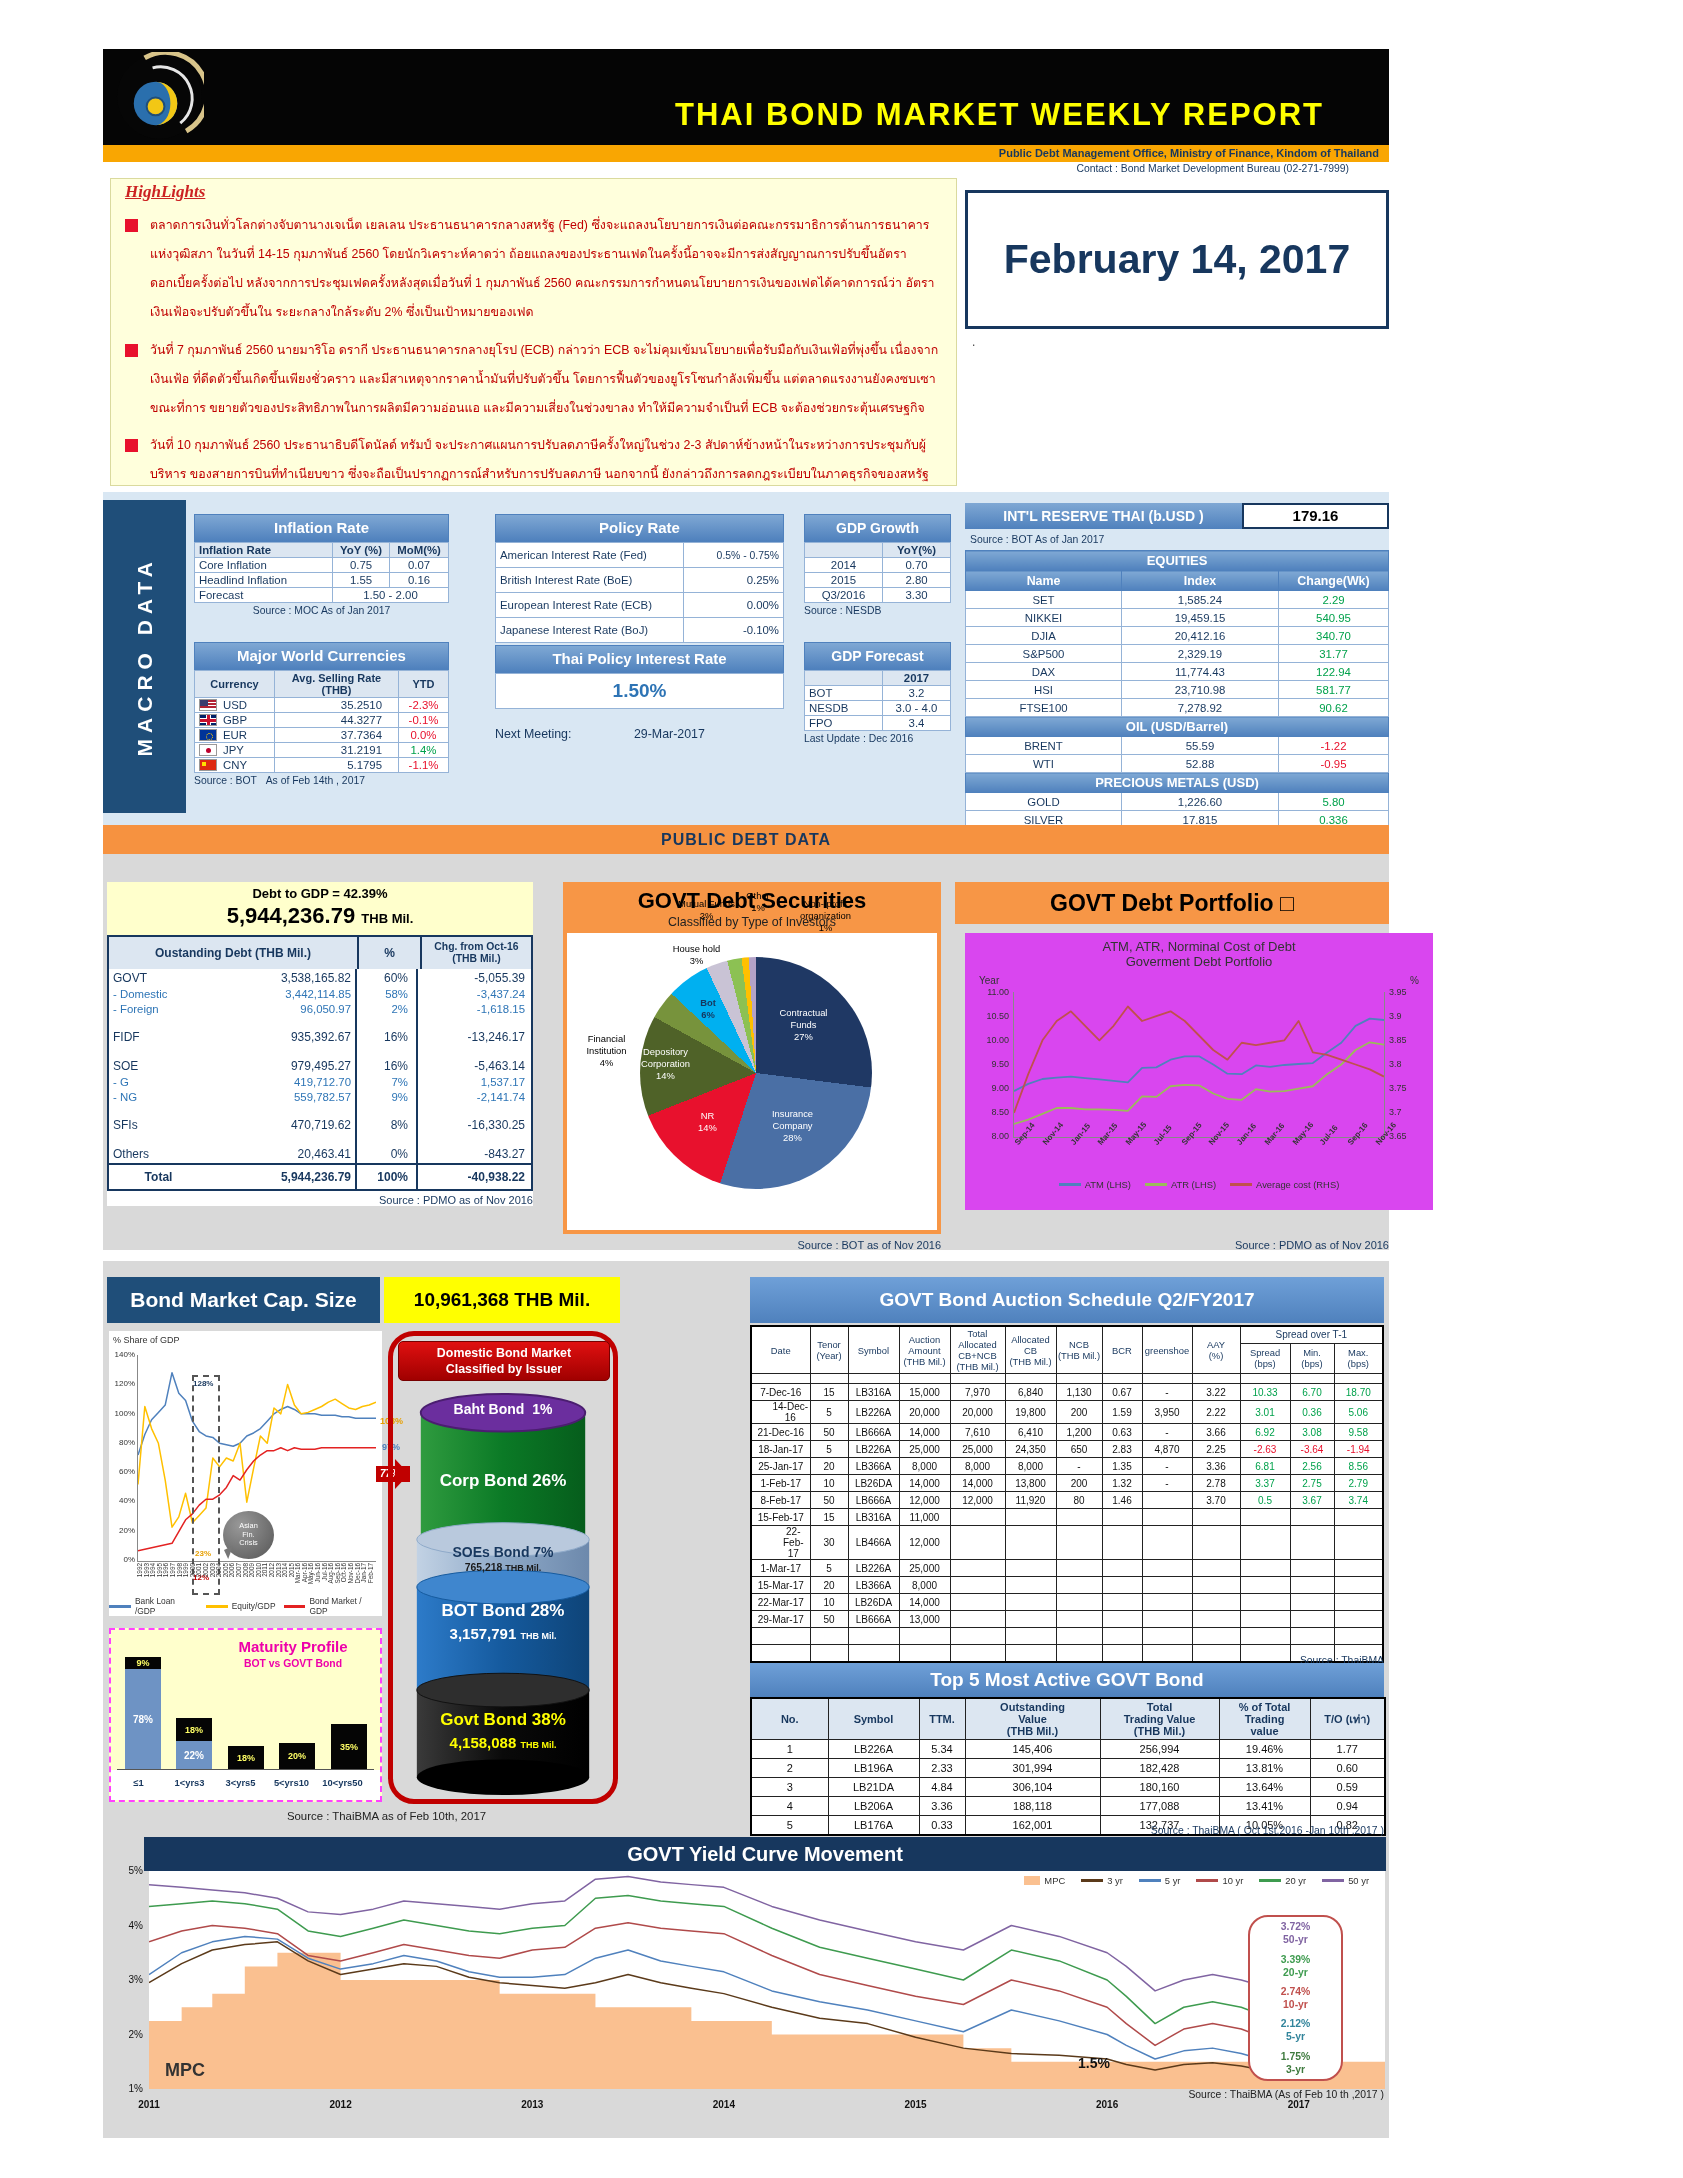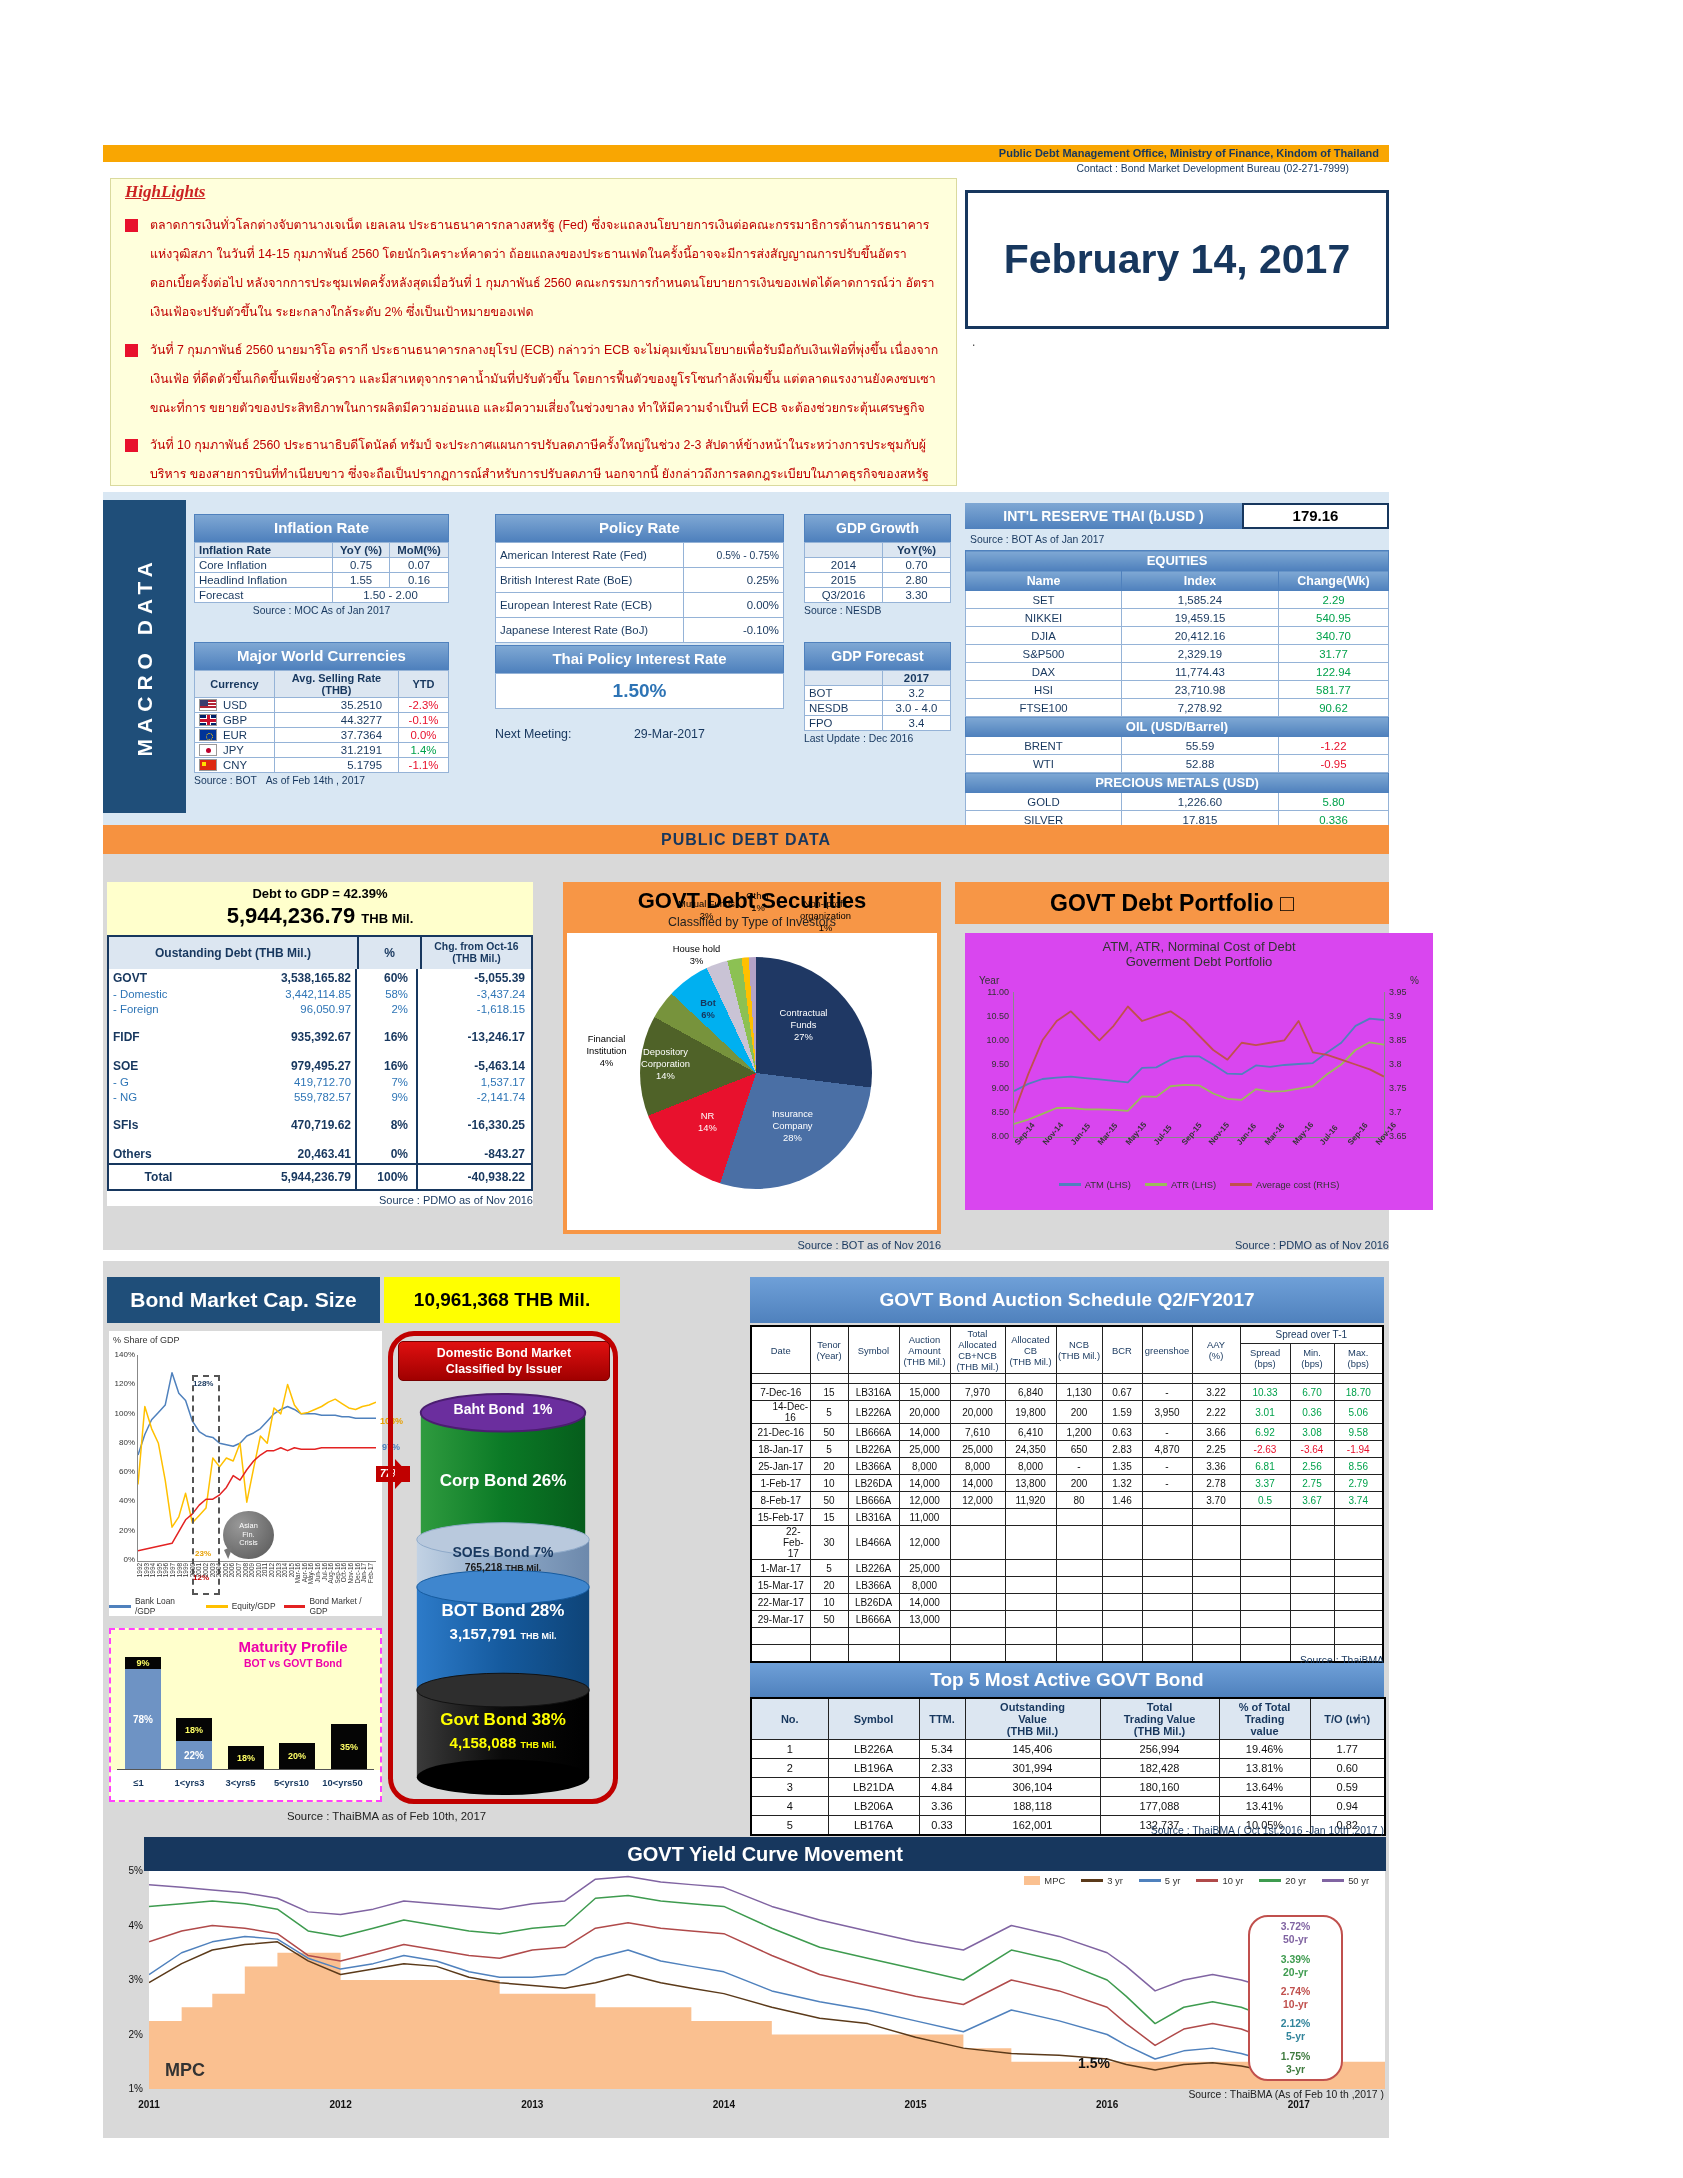--- a/index.html
+++ b/index.html
@@ -70,21 +70,21 @@
   .pdh .c1{width:248px;border-right:2px solid #17375E;align-self:stretch;display:flex;align-items:center;justify-content:center;}
   .pdh .c2{width:61px;border-right:2px solid #17375E;align-self:stretch;display:flex;align-items:center;justify-content:center;}
   .pdh .c3{flex:1;white-space:pre-line;font-size:10.4px;line-height:1.2;}
   .pdbody{font-size:12px;color:#17375E;}
   .pdr{display:flex;align-items:center;}
   .pdr .c1{width:248px;display:flex;border-right:2px solid #17375E;align-self:stretch;align-items:center;padding:0 4px 0 4px;box-sizing:border-box;}
   .pdr .c1 .l{width:91px;}
   .pdr .c1 .v{flex:1;text-align:right;}
   .pdr .c2{width:61px;text-align:right;padding-right:8px;border-right:2px solid #17375E;align-self:stretch;line-height:inherit;box-sizing:border-box;}
   .pdr .c3{flex:1;text-align:right;padding-right:6px;}
-  .pdr.main{font-weight:bold;height:18px;line-height:18px;}
+  .pdr.main{font-weight:normal;height:18px;line-height:18px;}
   .pdr.sub{color:#2E75B6;height:15px;line-height:15px;font-size:11.4px;}
   .pdr.gap{height:11px;}
   .pdr.total{font-weight:bold;height:24px;line-height:24px;border-top:2px solid #17375E;}
   .pd-src{text-align:right;font-size:11px;color:#17375E;margin-top:3px;}
   
   .pie-panel{left:563px;top:882px;width:378px;height:352px;background:#fff;border:4px solid #F79646;box-sizing:border-box;}
   .pie-head{background:#F79646;text-align:center;padding:2px 0 4px;}
   .pie-head .t{font-size:22px;font-weight:bold;color:#000;}
   .pie-head .s{font-size:12.4px;color:#222;margin-top:1px;}
   .pie{position:absolute;left:73px;top:71px;width:232px;height:232px;border-radius:50%;}
@@ -198,20 +198,31 @@
   .yc-note{position:absolute;left:929px;bottom:18px;font-size:14px;font-weight:bold;color:#111;}
   .yc-years{left:149px;top:2099px;width:1236px;height:16px;position:absolute;}
   .yc-years span{position:absolute;font-size:10px;font-weight:bold;color:#111;transform:translateX(-50%);}
   .yc-src{left:1119px;top:2089px;width:265px;text-align:right;font-size:10.4px;color:#222;}
 </style>
 </head>
 <body>
 
 <div id="page">
 
+  <div class="abs hdr">
+    <svg width="89" height="89" style="position:absolute;left:12px;top:3px" viewBox="0 0 90 90">
+      <circle cx="45" cy="45" r="43" fill="#060606"></circle>
+      <path d="M30 6 A42 42 0 0 1 72 80" fill="none" stroke="#D8C48A" stroke-width="5"></path>
+      <path d="M38 16 A32 32 0 0 1 66 72" fill="none" stroke="#E6E6E6" stroke-width="3"></path>
+      <circle cx="41" cy="52" r="22" fill="#2A6FAD"></circle>
+      <path d="M41 30 a22 22 0 0 1 0 44 a15 22 0 0 0 0 -44" fill="#F2C715"></path>
+      <circle cx="41" cy="55" r="9" fill="#F2C715" stroke="#1F4E79" stroke-width="2"></circle>
+    </svg>
+    <div class="hdr-title">THAI  BOND  MARKET  WEEKLY  REPORT</div>
+  </div>
   <div class="abs strip-org">Public Debt Management Office, Ministry of Finance, Kindom of Thailand</div>
   <div class="abs strip-contact">Contact : Bond Market Development Bureau  (02-271-7999)</div>
 
   <div class="abs hl-box">
     <div class="hl-title">HighLights</div>
     <div class="hl-list" id="hl-list">
         <div class="hl-item">ตลาดการเงินทั่วโลกต่างจับตานางเจเน็ต เยลเลน ประธานธนาคารกลางสหรัฐ (Fed) ซึ่งจะแถลงนโยบายการเงินต่อคณะกรรมาธิการด้านการธนาคารแห่งวุฒิสภา ในวันที่ 14-15 กุมภาพันธ์ 2560 โดยนักวิเคราะห์คาดว่า ถ้อยแถลงของประธานเฟดในครั้งนี้อาจจะมีการส่งสัญญาณการปรับขึ้นอัตราดอกเบี้ยครั้งต่อไป หลังจากการประชุมเฟดครั้งหลังสุดเมื่อวันที่ 1 กุมภาพันธ์ 2560 คณะกรรมการกำหนดนโยบายการเงินของเฟดได้คาดการณ์ว่า อัตราเงินเฟ้อจะปรับตัวขึ้นใน ระยะกลางใกล้ระดับ 2% ซึ่งเป็นเป้าหมายของเฟด</div>
         <div class="hl-item">วันที่ 7 กุมภาพันธ์ 2560 นายมาริโอ ดรากี ประธานธนาคารกลางยุโรป (ECB) กล่าวว่า ECB จะไม่คุมเข้มนโยบายเพื่อรับมือกับเงินเฟ้อที่พุ่งขึ้น เนื่องจากเงินเฟ้อ ที่ดีดตัวขึ้นเกิดขึ้นเพียงชั่วคราว และมีสาเหตุจากราคาน้ำมันที่ปรับตัวขึ้น โดยการฟื้นตัวของยูโรโซนกำลังเพิ่มขึ้น แต่ตลาดแรงงานยังคงซบเซา ขณะที่การ ขยายตัวของประสิทธิภาพในการผลิตมีความอ่อนแอ และมีความเสี่ยงในช่วงขาลง ทำให้มีความจำเป็นที่ ECB จะต้องช่วยกระตุ้นเศรษฐกิจ</div>
         <div class="hl-item">วันที่ 10 กุมภาพันธ์ 2560 ประธานาธิบดีโดนัลด์ ทรัมป์ จะประกาศแผนการปรับลดภาษีครั้งใหญ่ในช่วง 2-3 สัปดาห์ข้างหน้าในระหว่างการประชุมกับผู้บริหาร ของสายการบินที่ทำเนียบขาว ซึ่งจะถือเป็นปรากฏการณ์สำหรับการปรับลดภาษี นอกจากนี้ ยังกล่าวถึงการลดกฎระเบียบในภาคธุรกิจของสหรัฐ รวมทั้งหารือ เกี่ยวกับการปฏิรูประบบควบคุมการจราจรทางอากาศ และการปรับปรุงสนามบินที่มีอายุการใช้งานที่ยาวนาน</div>
       </div>

